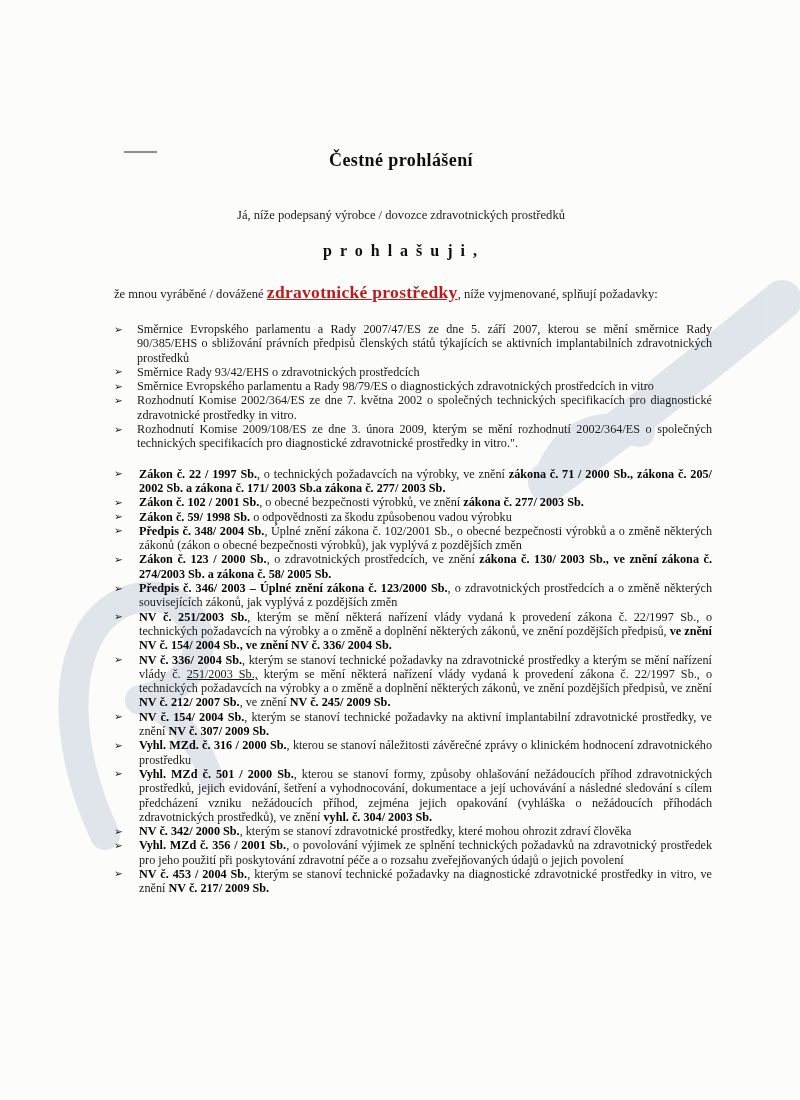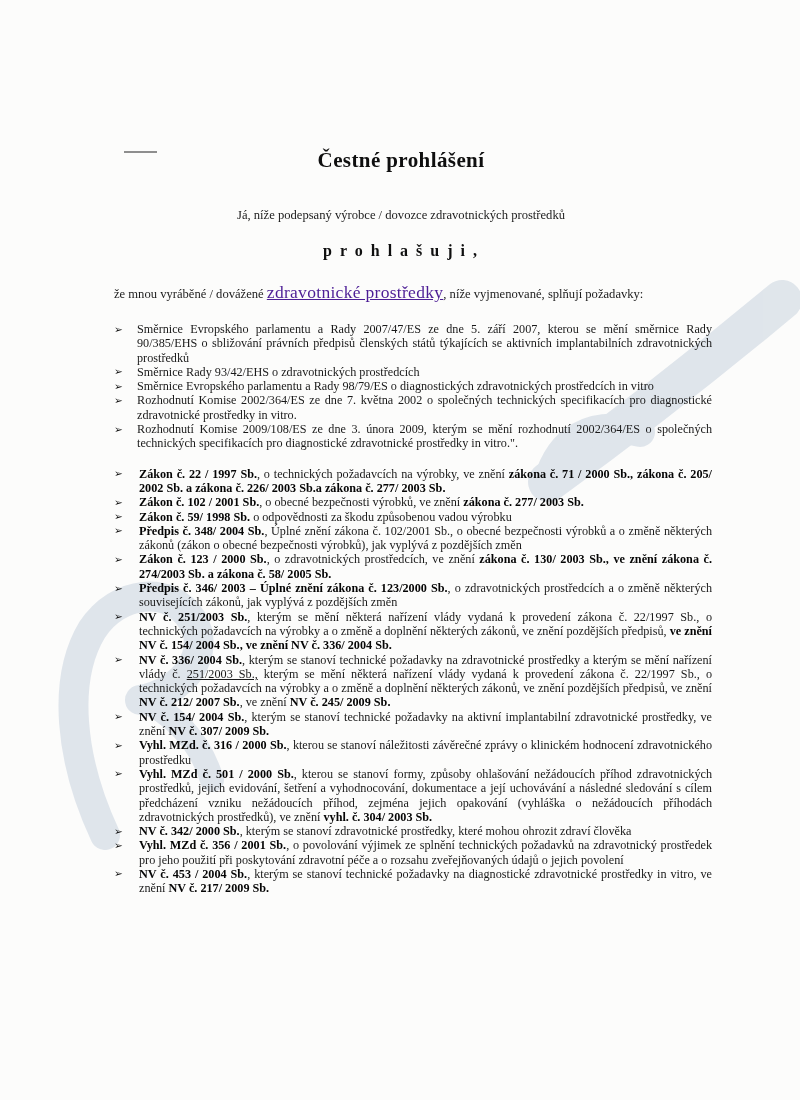--- a/index.html
+++ b/index.html
@@ -16,38 +16,38 @@
   }
   .scan-dash {
     position:absolute; left:124px; top:151px; width:33px; height:2px;
     background:#8e8e8e; z-index:2;
   }
   .content {
     position:absolute; left:112px; top:0; width:600px; z-index:1;
   }
   .doc-title {
     margin:148px 0 0 -22px;
-    font-size:21px; font-weight:bold; letter-spacing:0.4px;
+    font-size:18px; font-weight:bold; letter-spacing:0.4px;
     text-align:center; color:#0f0f0f; line-height:24px;
   }
   .intro-line {
     margin:36px 0 16px -22px; text-align:center;
     font-size:12.6px; line-height:15px; color:#1b1b1b;
   }
   .declare-word {
     margin:19px 0 0 -22px; text-align:center;
     font-size:16px; font-weight:bold; letter-spacing:2px; color:#0f0f0f;
   }
   .subject-line {
     margin:21px 0 0 2px;
     font-size:12.6px; line-height:22px; color:#1b1b1b;
   }
   .subject-highlight {
-    font-size:17.5px; font-weight:normal; text-decoration:underline;
-    letter-spacing:0.3px; color:#4c1d95;
+    font-size:17.5px; font-weight:bold; text-decoration:underline;
+    letter-spacing:0.3px; color:#b91c1c;
   }
   ul.arrow-list {
     list-style:none; margin:0; padding:0;
   }
   ul.directives { margin-top:17px; }
   ul.laws { margin-top:16px; }
   ul.arrow-list li {
     position:relative; padding-left:25px;
     font-size:12.2px; line-height:14.3px;
     text-align:justify; color:#191919;
@@ -87,21 +87,21 @@
 
   <ul class="arrow-list directives">
       <li><span class="bullet">➢</span><span class="item-text"><span>Směrnice Evropského parlamentu a Rady 2007/47/ES ze dne 5. září 2007, kterou se mění směrnice Rady 90/385/EHS o sbližování právních předpisů členských států týkajících se aktivních implantabilních zdravotnických prostředků</span></span></li>
       <li><span class="bullet">➢</span><span class="item-text"><span>Směrnice Rady 93/42/EHS o zdravotnických prostředcích</span></span></li>
       <li><span class="bullet">➢</span><span class="item-text"><span>Směrnice Evropského parlamentu a Rady 98/79/ES o diagnostických zdravotnických prostředcích in vitro</span></span></li>
       <li><span class="bullet">➢</span><span class="item-text"><span>Rozhodnutí Komise 2002/364/ES ze dne 7. května 2002 o společných technických specifikacích pro diagnostické zdravotnické prostředky in vitro.</span></span></li>
       <li><span class="bullet">➢</span><span class="item-text"><span>Rozhodnutí Komise 2009/108/ES ze dne 3. února 2009, kterým se mění rozhodnutí 2002/364/ES o společných technických specifikacích pro diagnostické zdravotnické prostředky in vitro.".</span></span></li>
     </ul>
 
   <ul class="arrow-list laws">
-      <li><span class="bullet">➢</span><span class="item-text"><span class="b">Zákon č. 22 / 1997 Sb.</span><span>, o technických požadavcích na výrobky, ve znění </span><span class="b">zákona č. 71 / 2000 Sb., zákona č. 205/ 2002 Sb. a zákona č. 226/ 2003 Sb.a zákona č. 277/ 2003 Sb.</span></span></li>
+      <li><span class="bullet">➢</span><span class="item-text"><span class="b">Zákon č. 22 / 1997 Sb.</span><span>, o technických požadavcích na výrobky, ve znění </span><span class="b">zákona č. 71 / 2000 Sb., zákona č. 205/ 2002 Sb. a zákona č. 171/ 2003 Sb.a zákona č. 277/ 2003 Sb.</span></span></li>
       <li><span class="bullet">➢</span><span class="item-text"><span class="b">Zákon č. 102 / 2001 Sb.</span><span>, o obecné bezpečnosti výrobků, ve znění </span><span class="b">zákona č. 277/ 2003 Sb.</span></span></li>
       <li><span class="bullet">➢</span><span class="item-text"><span class="b">Zákon č. 59/ 1998 Sb.</span><span> o odpovědnosti za škodu způsobenou vadou výrobku</span></span></li>
       <li><span class="bullet">➢</span><span class="item-text"><span class="b">Předpis č. 348/ 2004 Sb.</span><span>, Úplné znění zákona č. 102/2001 Sb., o obecné bezpečnosti výrobků a o změně některých zákonů (zákon o obecné bezpečnosti výrobků), jak vyplývá z pozdějších změn</span></span></li>
       <li><span class="bullet">➢</span><span class="item-text"><span class="b">Zákon č. 123 / 2000 Sb.</span><span>, o zdravotnických prostředcích, ve znění </span><span class="b">zákona č. 130/ 2003 Sb., ve znění zákona č. 274/2003 Sb. a zákona č. 58/ 2005 Sb.</span></span></li>
       <li><span class="bullet">➢</span><span class="item-text"><span class="b">Předpis č. 346/ 2003 – Úplné znění zákona č. 123/2000 Sb.</span><span>, o zdravotnických prostředcích a o změně některých souvisejících zákonů, jak vyplývá z pozdějších změn</span></span></li>
       <li><span class="bullet">➢</span><span class="item-text"><span class="b">NV č. 251/2003 Sb.</span><span>, kterým se mění některá nařízení vlády vydaná k provedení zákona č. 22/1997 Sb., o technických požadavcích na výrobky a o změně a doplnění některých zákonů, ve znění pozdějších předpisů, </span><span class="b">ve znění NV č. 154/ 2004 Sb., ve znění NV č. 336/ 2004 Sb.</span></span></li>
       <li><span class="bullet">➢</span><span class="item-text"><span class="b">NV č. 336/ 2004 Sb.</span><span>, kterým se stanoví technické požadavky na zdravotnické prostředky a kterým se mění nařízení vlády č. </span><span class="u">251/2003 Sb.,</span><span> kterým se mění některá nařízení vlády vydaná k provedení zákona č. 22/1997 Sb., o technických požadavcích na výrobky a o změně a doplnění některých zákonů, ve znění pozdějších předpisů, ve znění </span><span class="b">NV č. 212/ 2007 Sb.</span><span>, ve znění </span><span class="b">NV č. 245/ 2009 Sb.</span></span></li>
       <li><span class="bullet">➢</span><span class="item-text"><span class="b">NV č. 154/ 2004 Sb.</span><span>, kterým se stanoví technické požadavky na aktivní implantabilní zdravotnické prostředky, ve znění </span><span class="b">NV č. 307/ 2009 Sb.</span></span></li>
       <li><span class="bullet">➢</span><span class="item-text"><span class="b">Vyhl. MZd. č. 316 / 2000 Sb.</span><span>, kterou se stanoví náležitosti závěrečné zprávy o klinickém hodnocení zdravotnického prostředku</span></span></li>
       <li><span class="bullet">➢</span><span class="item-text"><span class="b">Vyhl. MZd č. 501 / 2000 Sb.</span><span>, kterou se stanoví formy, způsoby ohlašování nežádoucích příhod zdravotnických prostředků, jejich evidování, šetření a vyhodnocování, dokumentace a její uchovávání a následné sledování s cílem předcházení vzniku nežádoucích příhod, zejména jejich opakování (vyhláška o nežádoucích příhodách zdravotnických prostředků), ve znění </span><span class="b">vyhl. č. 304/ 2003 Sb.</span></span></li>

